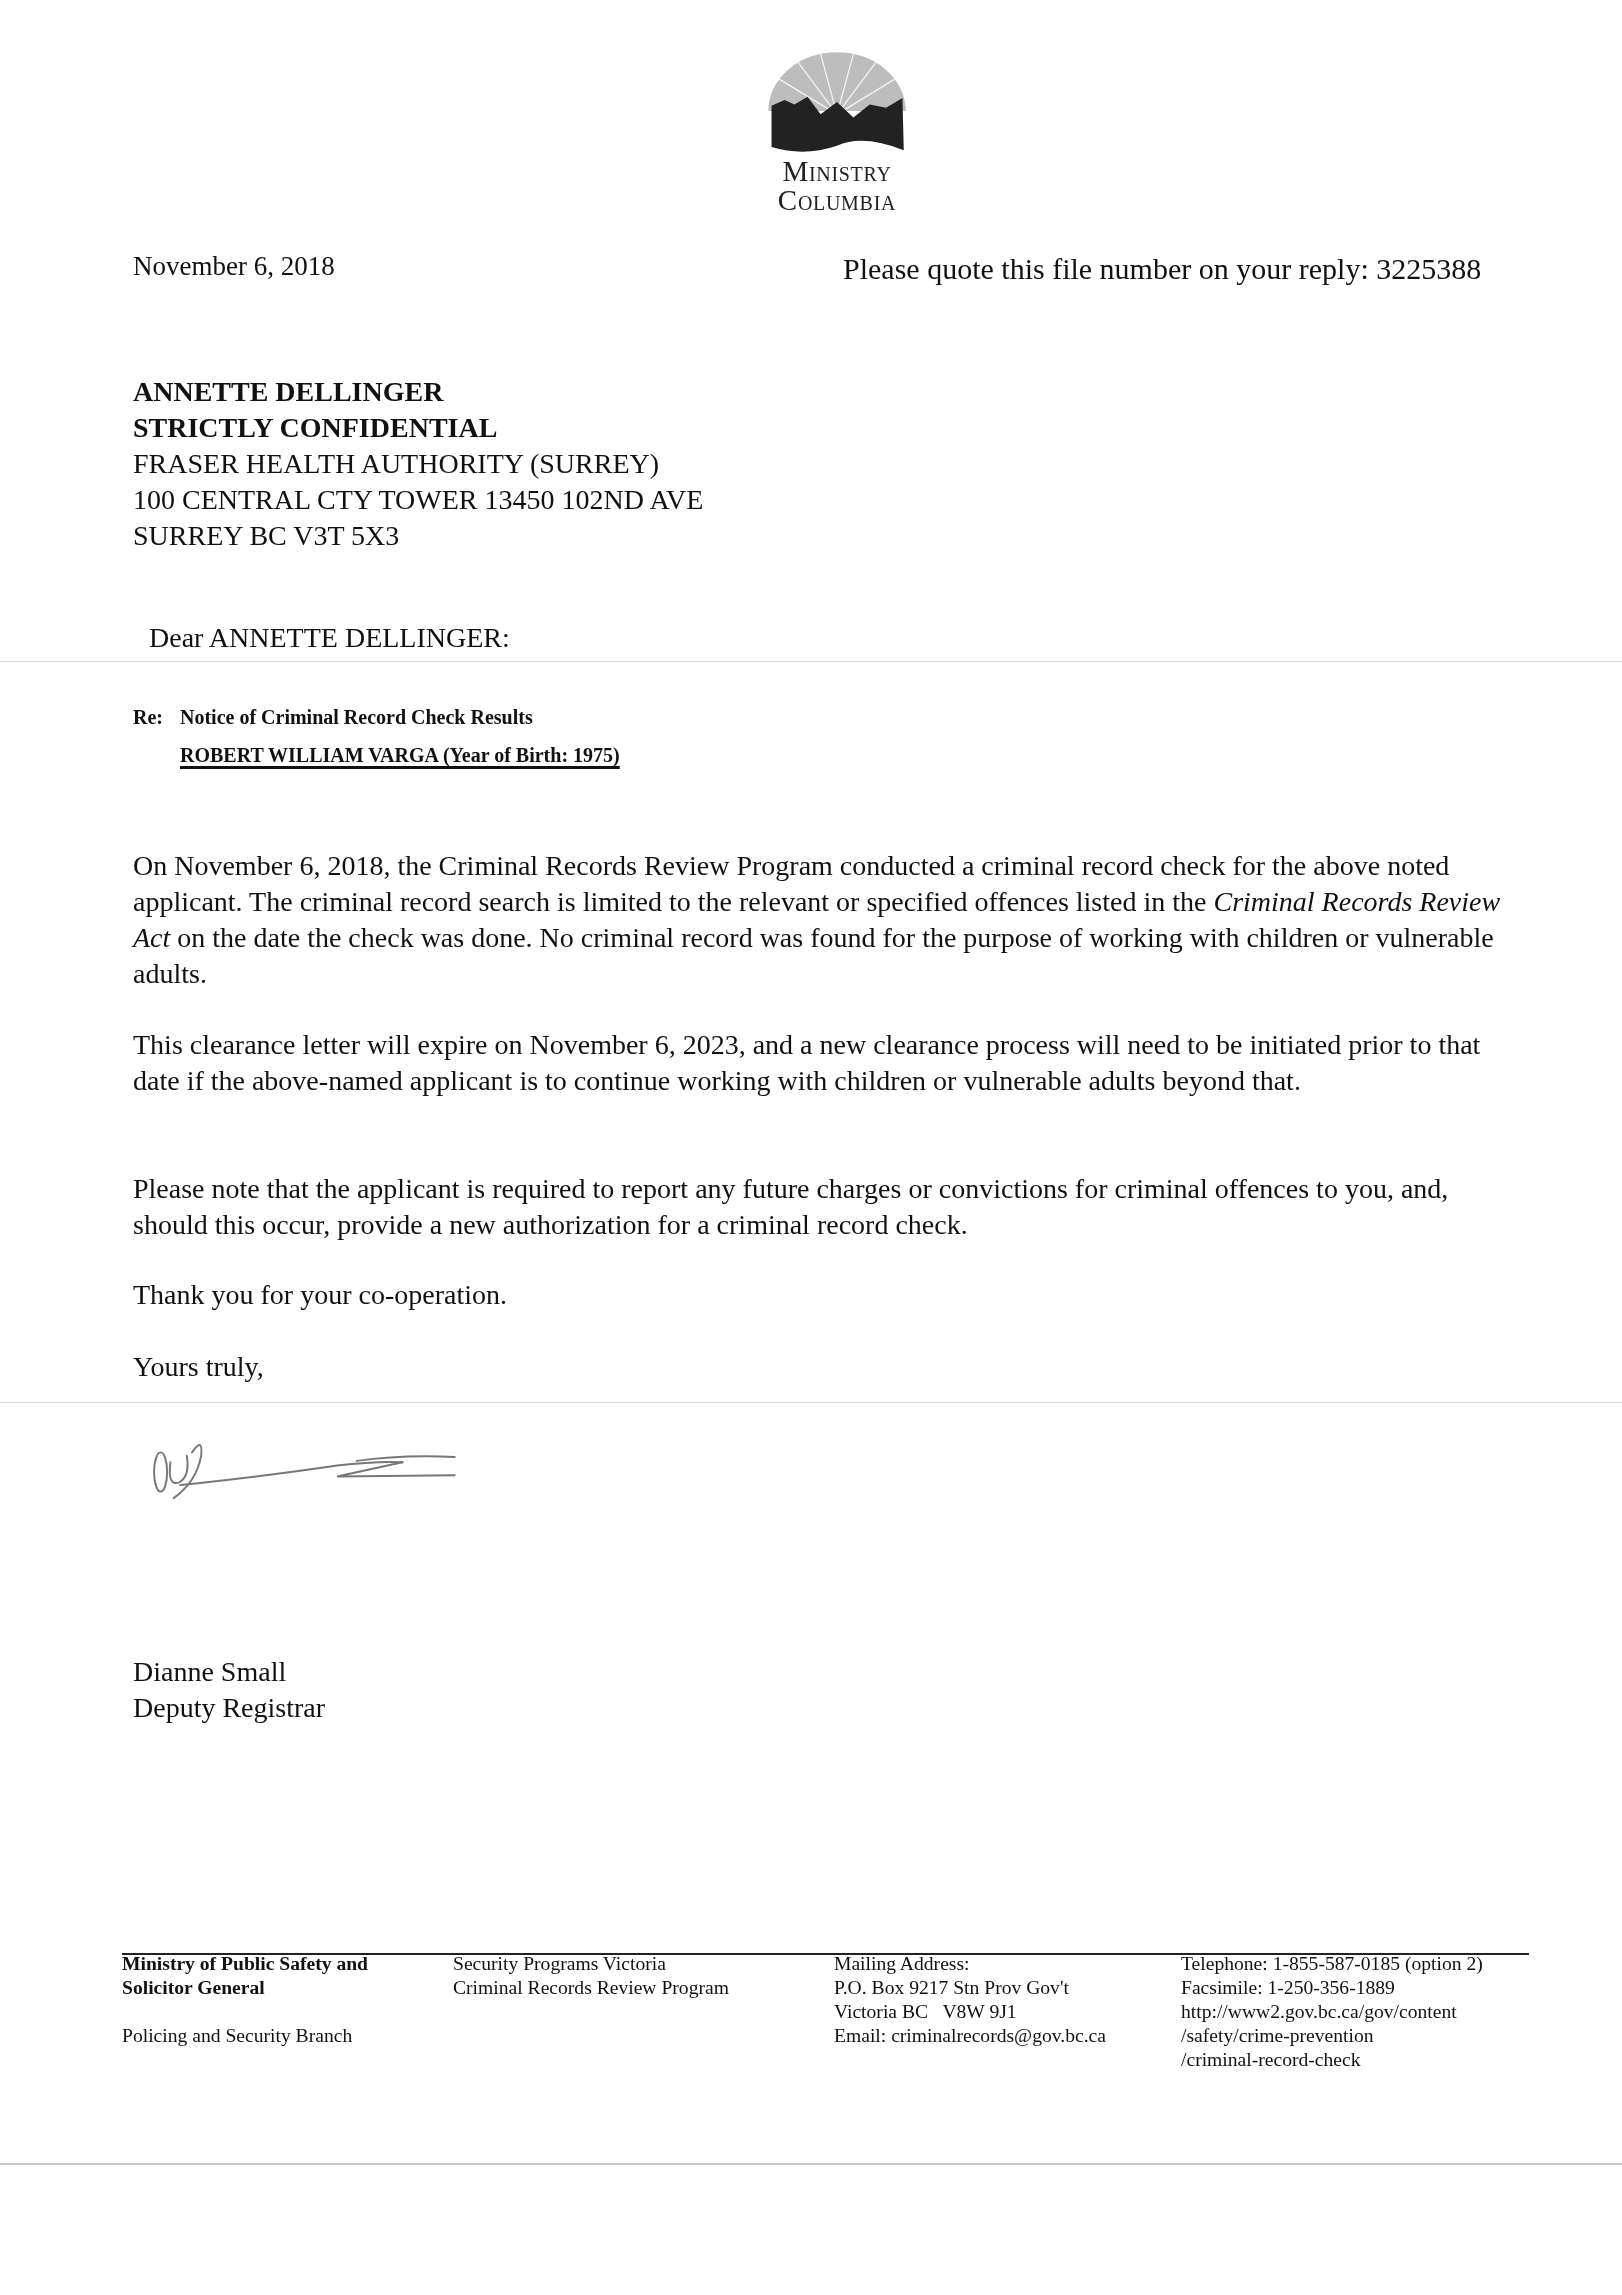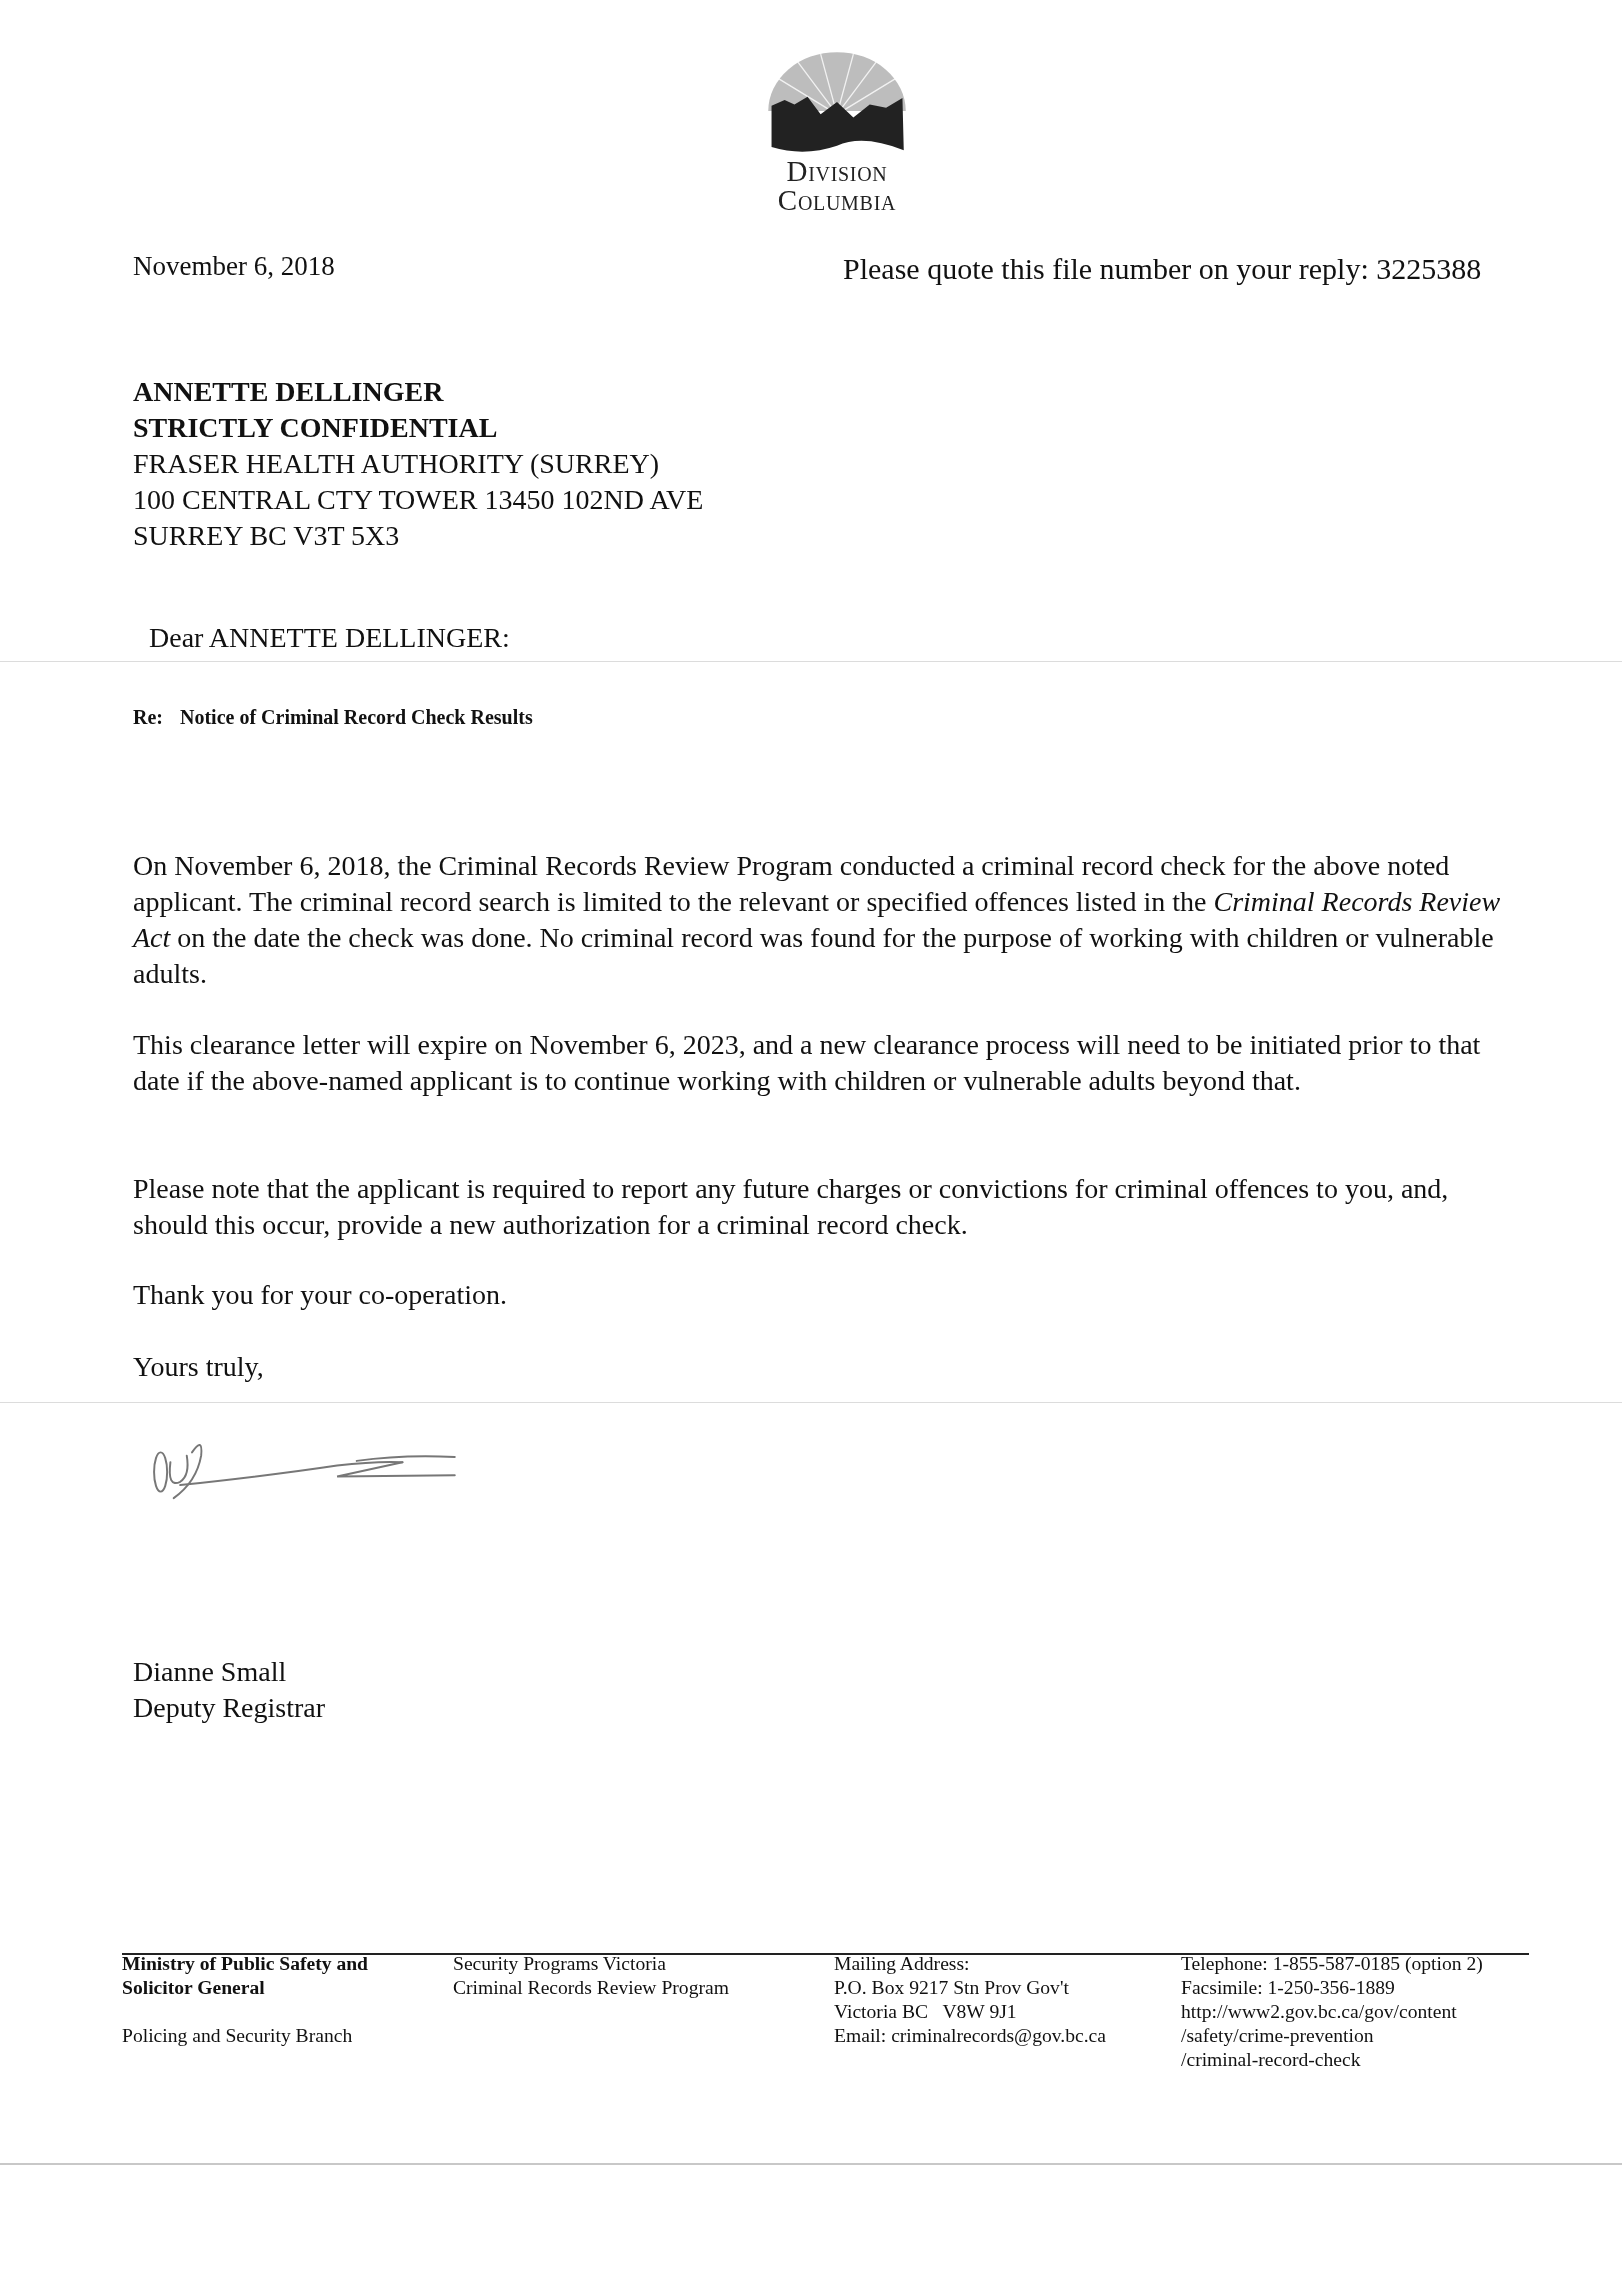--- a/index.html
+++ b/index.html
@@ -57,21 +57,21 @@
       <line x1="110" y1="95" x2="20" y2="40"></line>
         <line x1="110" y1="95" x2="50" y2="15"></line>
       <line x1="110" y1="95" x2="85" y2="3"></line>
         <line x1="110" y1="95" x2="135" y2="3"></line>
       <line x1="110" y1="95" x2="170" y2="15"></line>
         <line x1="110" y1="95" x2="200" y2="40"></line>
     </g>
     <path d="M10,82 L30,73 L45,80 L65,68 L85,95 L110,76 L135,100 L160,80 L185,85 L210,70 L212,150 Q150,125 110,143 Q60,160 10,145 Z" fill="#222222"></path>
   </svg>
   <div class="logo-text">
-    <div>Division</div>
+    <div>Ministry</div>
     <div>Columbia</div>
   </div>
 </div>
 
 <div class="abs date">November 6, 2018</div>
 <div class="abs fileno">Please quote this file number on your reply: 3225388</div>
 
 <div class="abs addr">
   <div class="b">ANNETTE DELLINGER</div>
   <div class="b">STRICTLY CONFIDENTIAL</div>
@@ -80,20 +80,21 @@
   <div>SURREY BC V3T 5X3</div>
 </div>
 
 <div class="abs salutation">Dear ANNETTE DELLINGER:</div>
 <div class="abs scan-line" style="left:0; top:661px; width:1623px;"></div>
 
 <div class="abs re">
   <div>
     <span class="label">Re:</span><span class="subject">Notice of Criminal Record Check Results</span>
   </div>
+  <div class="name">ROBERT WILLIAM VARGA (Year of Birth: 1975)</div>
 </div>
 
 <div class="abs para p1"><span>On November 6, 2018, the Criminal Records Review Program conducted a criminal record check for the above noted applicant.  The criminal record search is limited to the relevant or specified offences listed in the </span><i>Criminal Records Review Act</i><span> on the date the check was done. No criminal record was found for the purpose of working with children or vulnerable adults.</span></div>
 <div class="abs para p2">This clearance letter will expire on November 6, 2023, and a new clearance process will need to be initiated prior to that date if the above-named applicant is to continue working with children or vulnerable adults beyond that.</div>
 <div class="abs para p3">Please note that the applicant is required to report any future charges or convictions for criminal offences to you, and, should this occur, provide a new authorization for a criminal record check.</div>
 <div class="abs para p4">Thank you for your co-operation.</div>
 <div class="abs para p5">Yours truly,</div>
 <div class="abs scan-line" style="left:0; top:1402px; width:1623px;"></div>
 
 <div class="abs sig">

